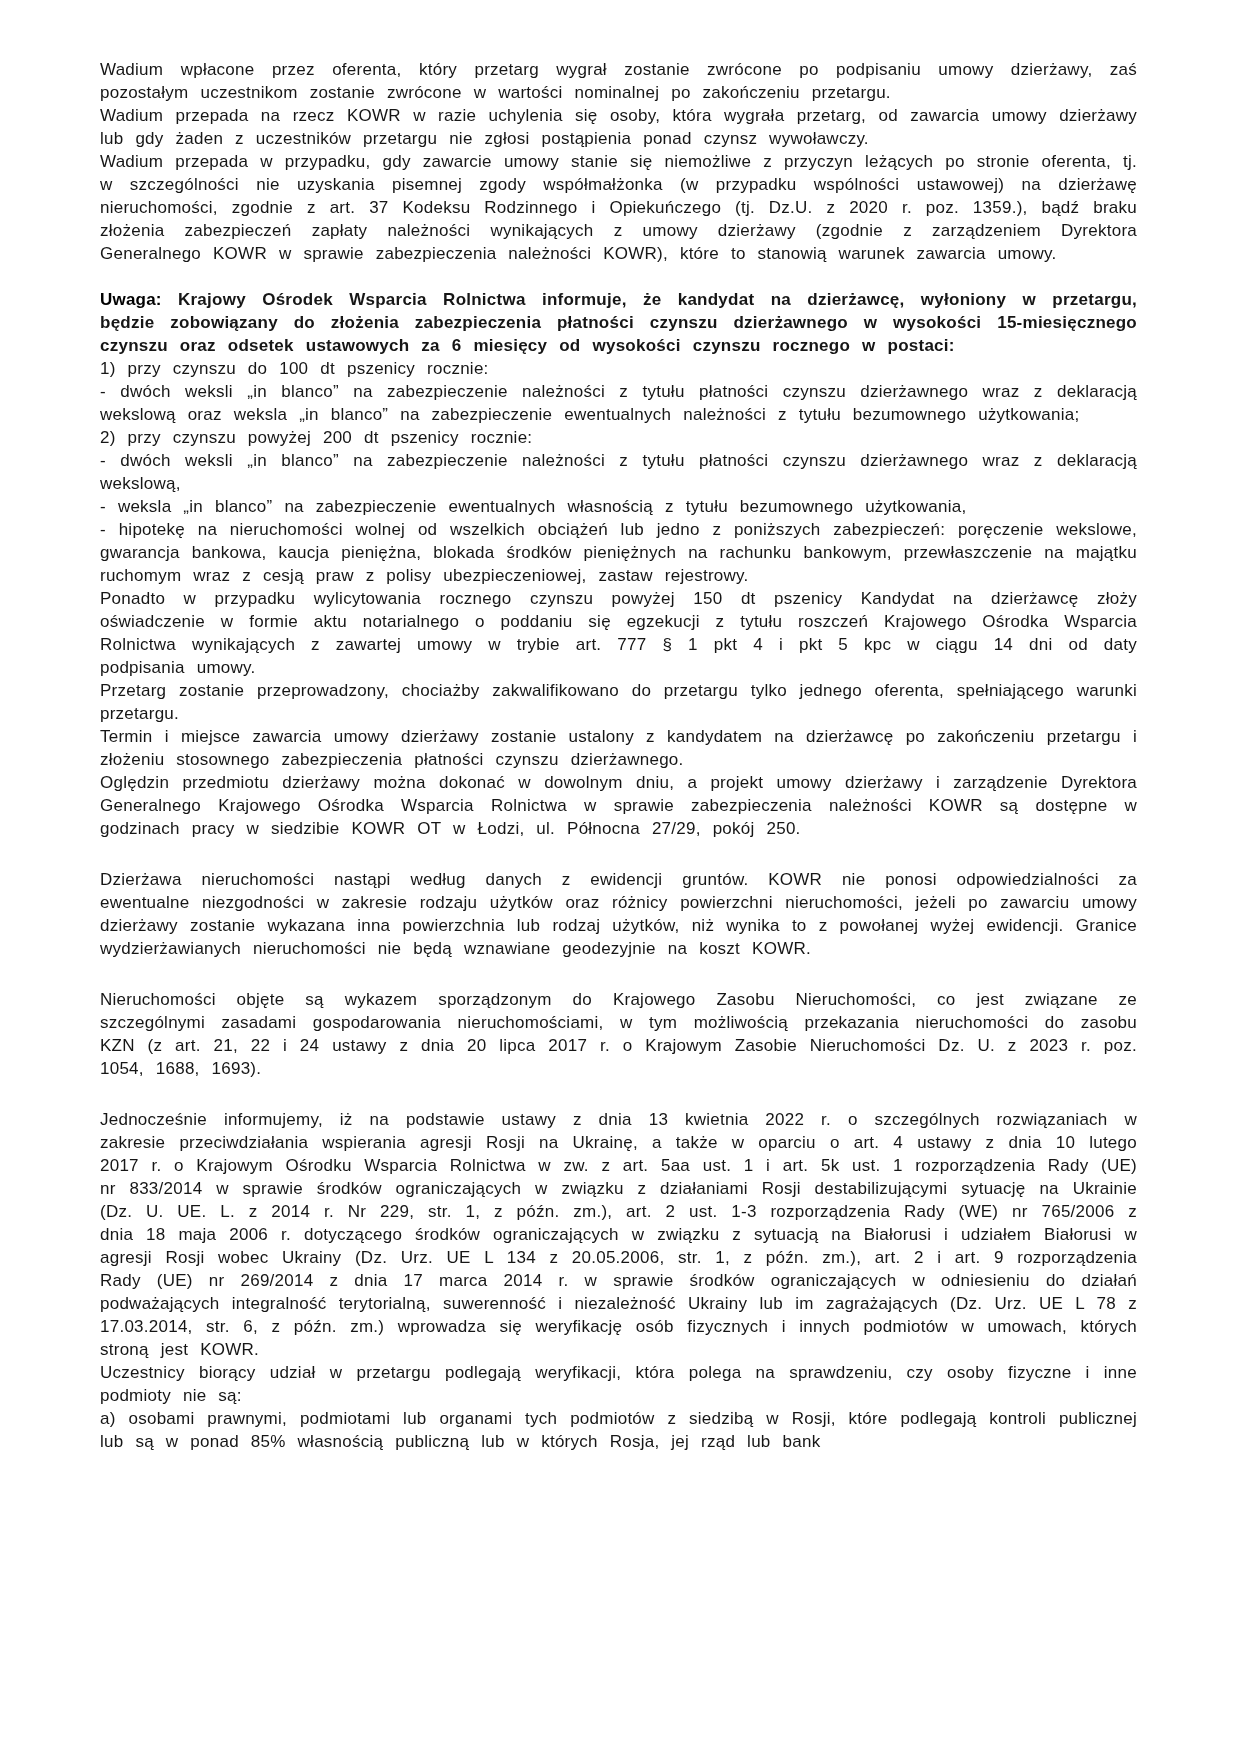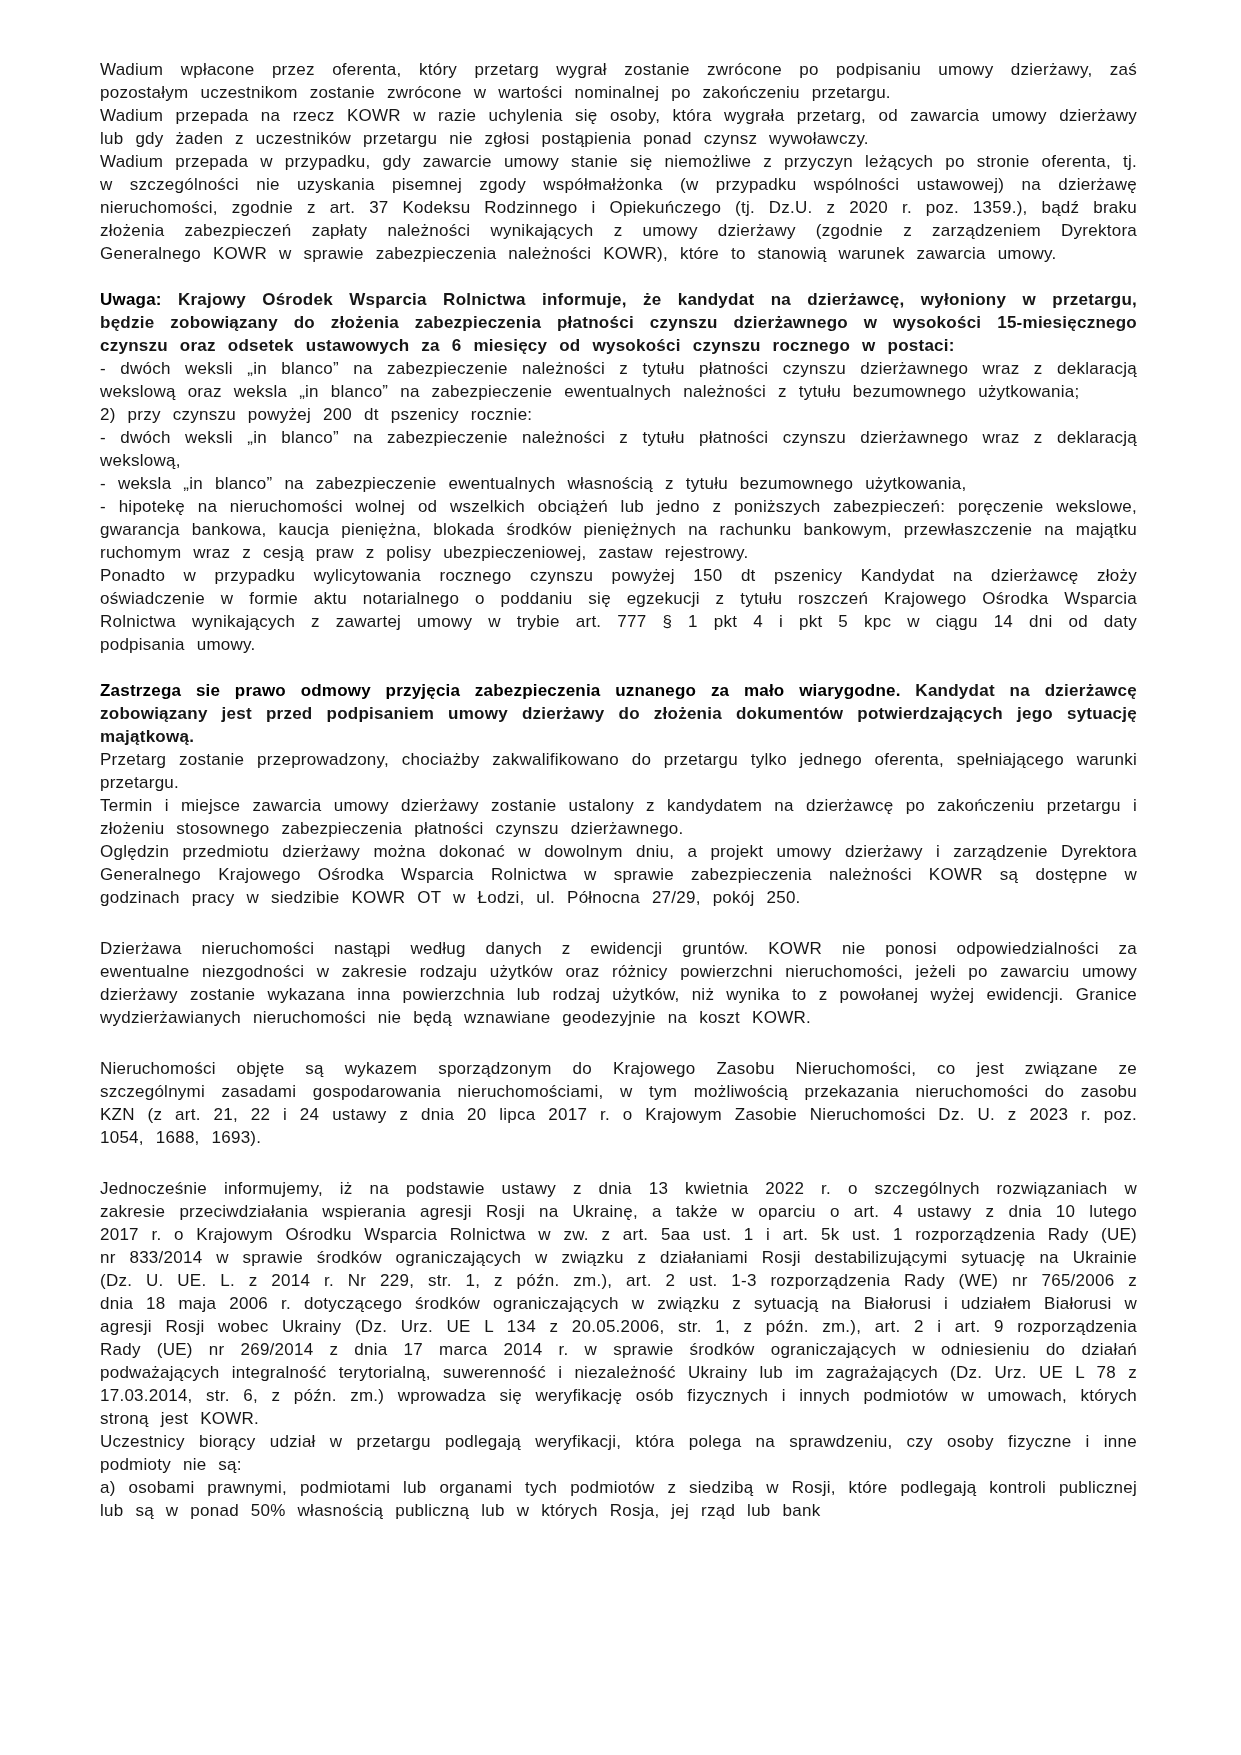--- a/index.html
+++ b/index.html
@@ -46,46 +46,44 @@
   <p class="blk">Wadium wpłacone przez oferenta, który przetarg wygrał zostanie zwrócone po podpisaniu umowy dzierżawy, zaś pozostałym uczestnikom zostanie zwrócone w wartości nominalnej po zakończeniu przetargu.</p>
 
   <p class="blk">Wadium przepada na rzecz KOWR w razie uchylenia się osoby, która wygrała przetarg, od zawarcia umowy dzierżawy lub gdy żaden z uczestników przetargu nie zgłosi postąpienia ponad czynsz wywoławczy.</p>
 
   <p class="blk">Wadium przepada w przypadku, gdy zawarcie umowy stanie się niemożliwe z przyczyn leżących po stronie oferenta, tj. w szczególności nie uzyskania pisemnej zgody współmałżonka (w przypadku wspólności ustawowej) na dzierżawę nieruchomości, zgodnie z art. 37 Kodeksu Rodzinnego i Opiekuńczego (tj. Dz.U. z 2020 r. poz. 1359.), bądź braku złożenia zabezpieczeń zapłaty należności wynikających z umowy dzierżawy (zgodnie z zarządzeniem Dyrektora Generalnego KOWR w sprawie zabezpieczenia należności KOWR), które to stanowią warunek zawarcia umowy.</p>
 
   <p class="blk gap1">
     <strong>Uwaga:</strong><span> Krajowy Ośrodek Wsparcia Rolnictwa informuje, że kandydat na dzierżawcę, wyłoniony w przetargu, będzie zobowiązany do złożenia zabezpieczenia płatności czynszu dzierżawnego w wysokości 15-miesięcznego czynszu oraz odsetek ustawowych za 6 miesięcy od wysokości czynszu rocznego w postaci:</span>
   </p>
 
+  <p class="blk">1) przy czynszu do 100 dt pszenicy rocznie:</p>
 
   <p class="blk">- dwóch weksli „in blanco” na zabezpieczenie należności z tytułu płatności czynszu dzierżawnego wraz z deklaracją wekslową oraz weksla „in blanco” na zabezpieczenie ewentualnych należności z tytułu bezumownego użytkowania;</p>
 
   <p class="blk">2) przy czynszu powyżej 200 dt pszenicy rocznie:</p>
 
   <p class="blk">- dwóch weksli „in blanco” na zabezpieczenie należności z tytułu płatności czynszu dzierżawnego wraz z deklaracją wekslową,</p>
 
   <p class="blk">- weksla „in blanco” na zabezpieczenie ewentualnych własnością z tytułu bezumownego użytkowania,</p>
 
   <p class="blk">- hipotekę na nieruchomości wolnej od wszelkich obciążeń lub jedno z poniższych zabezpieczeń: poręczenie wekslowe, gwarancja bankowa, kaucja pieniężna, blokada środków pieniężnych na rachunku bankowym, przewłaszczenie na majątku ruchomym wraz z cesją praw z polisy ubezpieczeniowej, zastaw rejestrowy.</p>
 
   <p class="blk">Ponadto w przypadku wylicytowania rocznego czynszu powyżej 150 dt pszenicy Kandydat na dzierżawcę złoży oświadczenie w formie aktu notarialnego o poddaniu się egzekucji z tytułu roszczeń Krajowego Ośrodka Wsparcia Rolnictwa wynikających z zawartej umowy w trybie art. 777 § 1 pkt 4 i pkt 5 kpc w ciągu 14 dni od daty podpisania umowy.</p>
 
-  <p class="blk gap1">
-    <strong>Zastrzega sie prawo odmowy przyjęcia zabezpieczenia uznanego za mało wiarygodne.</strong><span> Kandydat na dzierżawcę zobowiązany jest przed podpisaniem umowy dzierżawy do złożenia dokumentów potwierdzających jego sytuację majątkową.</span>
-  </p>
 
   <p class="blk">Przetarg zostanie przeprowadzony, chociażby zakwalifikowano do przetargu tylko jednego oferenta, spełniającego warunki przetargu.</p>
 
   <p class="blk">Termin i miejsce zawarcia umowy dzierżawy zostanie ustalony z kandydatem na dzierżawcę po zakończeniu przetargu i złożeniu stosownego zabezpieczenia płatności czynszu dzierżawnego.</p>
 
   <p class="blk">Oględzin przedmiotu dzierżawy można dokonać w dowolnym dniu, a projekt umowy dzierżawy i zarządzenie Dyrektora Generalnego Krajowego Ośrodka Wsparcia Rolnictwa w sprawie zabezpieczenia należności KOWR są dostępne w godzinach pracy w siedzibie KOWR OT w Łodzi, ul. Północna 27/29, pokój 250.</p>
 
   <p class="blk gap2">Dzierżawa nieruchomości nastąpi według danych z ewidencji gruntów. KOWR nie ponosi odpowiedzialności za ewentualne niezgodności w zakresie rodzaju użytków oraz różnicy powierzchni nieruchomości, jeżeli po zawarciu umowy dzierżawy zostanie wykazana inna powierzchnia lub rodzaj użytków, niż wynika to z powołanej wyżej ewidencji. Granice wydzierżawianych nieruchomości nie będą wznawiane geodezyjnie na koszt KOWR.</p>
 
   <p class="blk gap2">Nieruchomości objęte są wykazem sporządzonym do Krajowego Zasobu Nieruchomości, co jest związane ze szczególnymi zasadami gospodarowania nieruchomościami, w tym możliwością przekazania nieruchomości do zasobu KZN (z art. 21, 22 i 24 ustawy z dnia 20 lipca 2017 r. o Krajowym Zasobie Nieruchomości Dz. U. z 2023 r. poz. 1054, 1688, 1693).</p>
 
   <p class="blk gap2">Jednocześnie informujemy, iż na podstawie ustawy z dnia 13 kwietnia 2022 r. o szczególnych rozwiązaniach w zakresie przeciwdziałania wspierania agresji Rosji na Ukrainę, a także w oparciu o art. 4 ustawy z dnia 10 lutego 2017 r. o Krajowym Ośrodku Wsparcia Rolnictwa w zw. z art. 5aa ust. 1 i art. 5k ust. 1 rozporządzenia Rady (UE) nr 833/2014 w sprawie środków ograniczających w związku z działaniami Rosji destabilizującymi sytuację na Ukrainie (Dz. U. UE. L. z 2014 r. Nr 229, str. 1, z późn. zm.), art. 2 ust. 1-3 rozporządzenia Rady (WE) nr 765/2006 z dnia 18 maja 2006 r. dotyczącego środków ograniczających w związku z sytuacją na Białorusi i udziałem Białorusi w agresji Rosji wobec Ukrainy (Dz. Urz. UE L 134 z 20.05.2006, str. 1, z późn. zm.), art. 2 i art. 9 rozporządzenia Rady (UE) nr 269/2014 z dnia 17 marca 2014 r. w sprawie środków ograniczających w odniesieniu do działań podważających integralność terytorialną, suwerenność i niezależność Ukrainy lub im zagrażających (Dz. Urz. UE L 78 z 17.03.2014, str. 6, z późn. zm.) wprowadza się weryfikację osób fizycznych i innych podmiotów w umowach, których stroną jest KOWR.</p>
 
   <p class="blk">Uczestnicy biorący udział w przetargu podlegają weryfikacji, która polega na sprawdzeniu, czy osoby fizyczne i inne podmioty nie są:</p>
 
-  <p class="blk">a) osobami prawnymi, podmiotami lub organami tych podmiotów z siedzibą w Rosji, które podlegają kontroli publicznej lub są w ponad 50% własnością publiczną lub w których Rosja, jej rząd lub bank</p>
+  <p class="blk">a) osobami prawnymi, podmiotami lub organami tych podmiotów z siedzibą w Rosji, które podlegają kontroli publicznej lub są w ponad 85% własnością publiczną lub w których Rosja, jej rząd lub bank</p>
 
 </div>
 
 </body></html>

